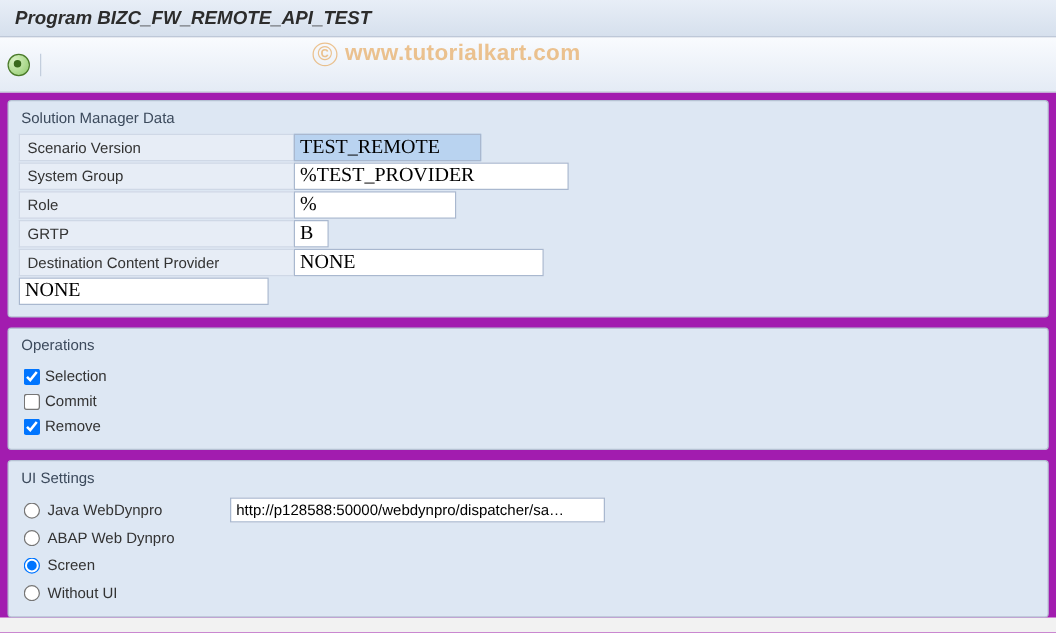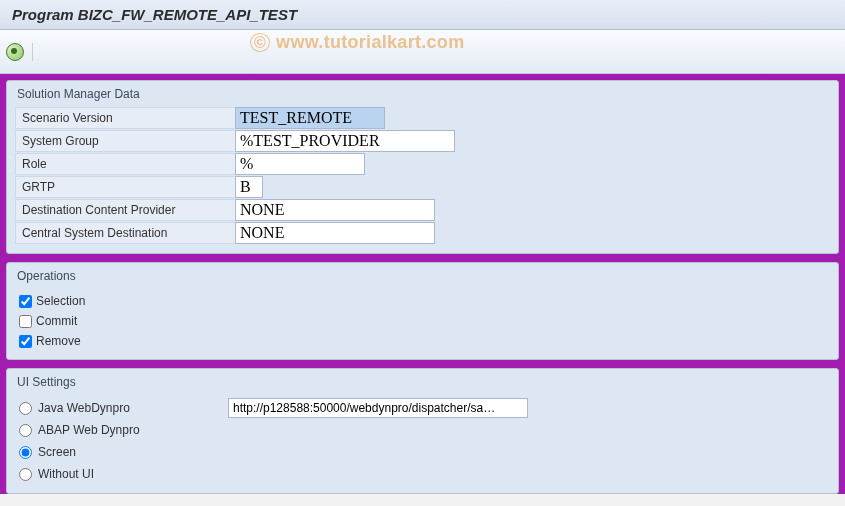--- a/index.html
+++ b/index.html
@@ -131,21 +131,20 @@
   }
   .radio-row input[type=radio]{ width:13px; height:13px; }
   .radio-row .rlabel { font-size:12px; width: 140px; }
   .radio-row .rinput {
     height: 20px;
     border: 1px solid #a9b8cf;
     background: #fff;
     padding: 2px 4px;
     font-size:12px;
     width: 300px;
-    margin-left: 44px;
   }
 </style>
 </head>
 <body>
 
 <div class="header-bar">
   <span>Program BIZC_FW_REMOTE_API_TEST</span>
 </div>
 
 <div class="toolbar">
@@ -175,21 +174,20 @@
     </div>
     <div class="field-row">
       <div class="field-label">GRTP</div>
       <input class="field-input w-28" value="B" style="">
     </div>
     <div class="field-row">
       <div class="field-label">Destination Content Provider</div>
       <input class="field-input w-200" value="NONE" style="">
     </div>
     <div class="field-row">
-      <div class="field-label">Central System Destination</div>
       <input class="field-input w-200" value="NONE" style="">
     </div>
   </div>
 
   <div class="group">
     <div class="group-title">Operations</div>
     <div class="oplist">
       <label class="op-row">
         <input type="checkbox" checked="" style="">
         <span>Selection</span>

